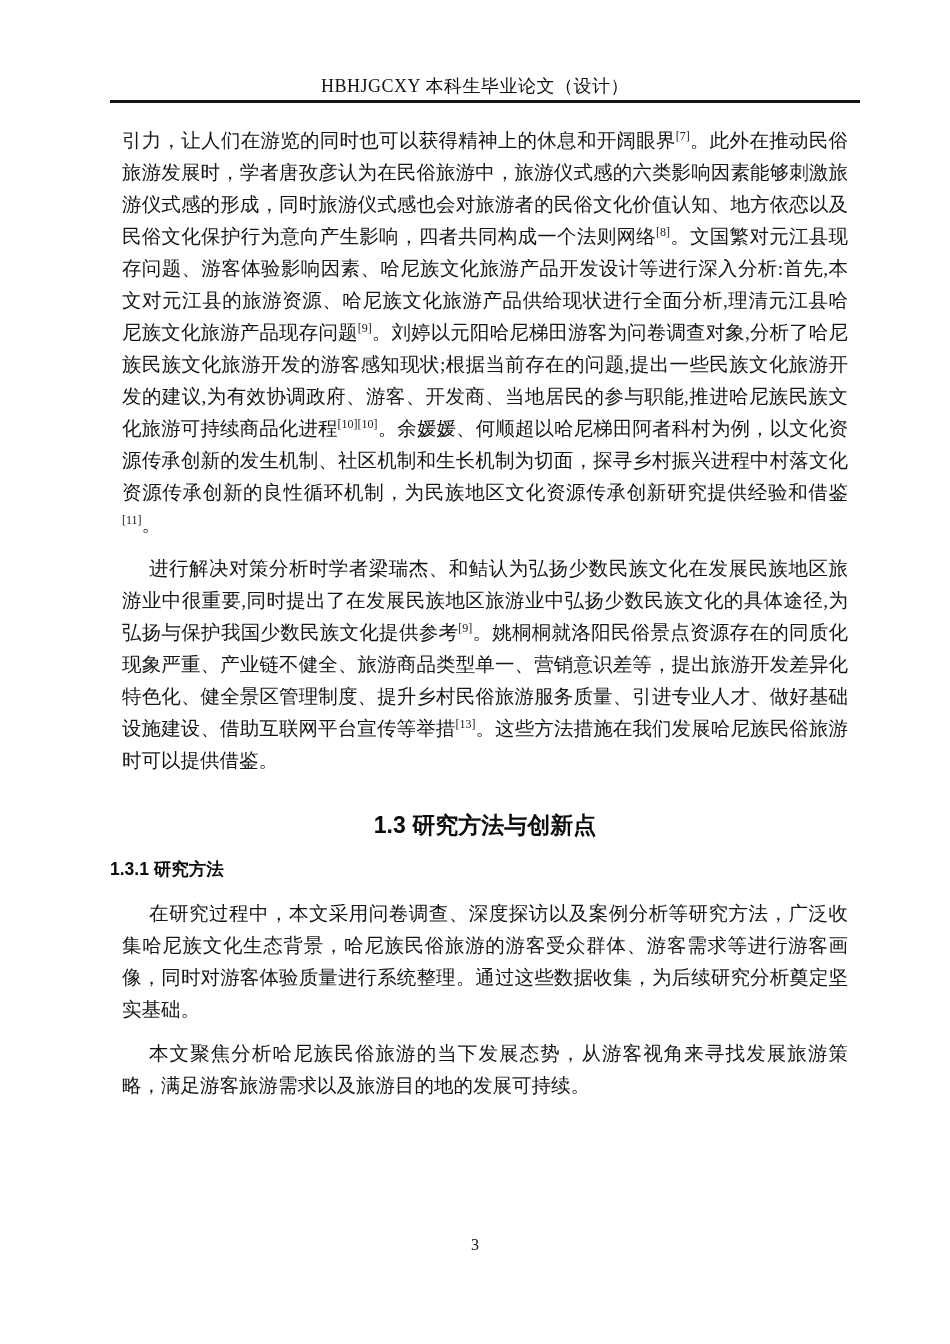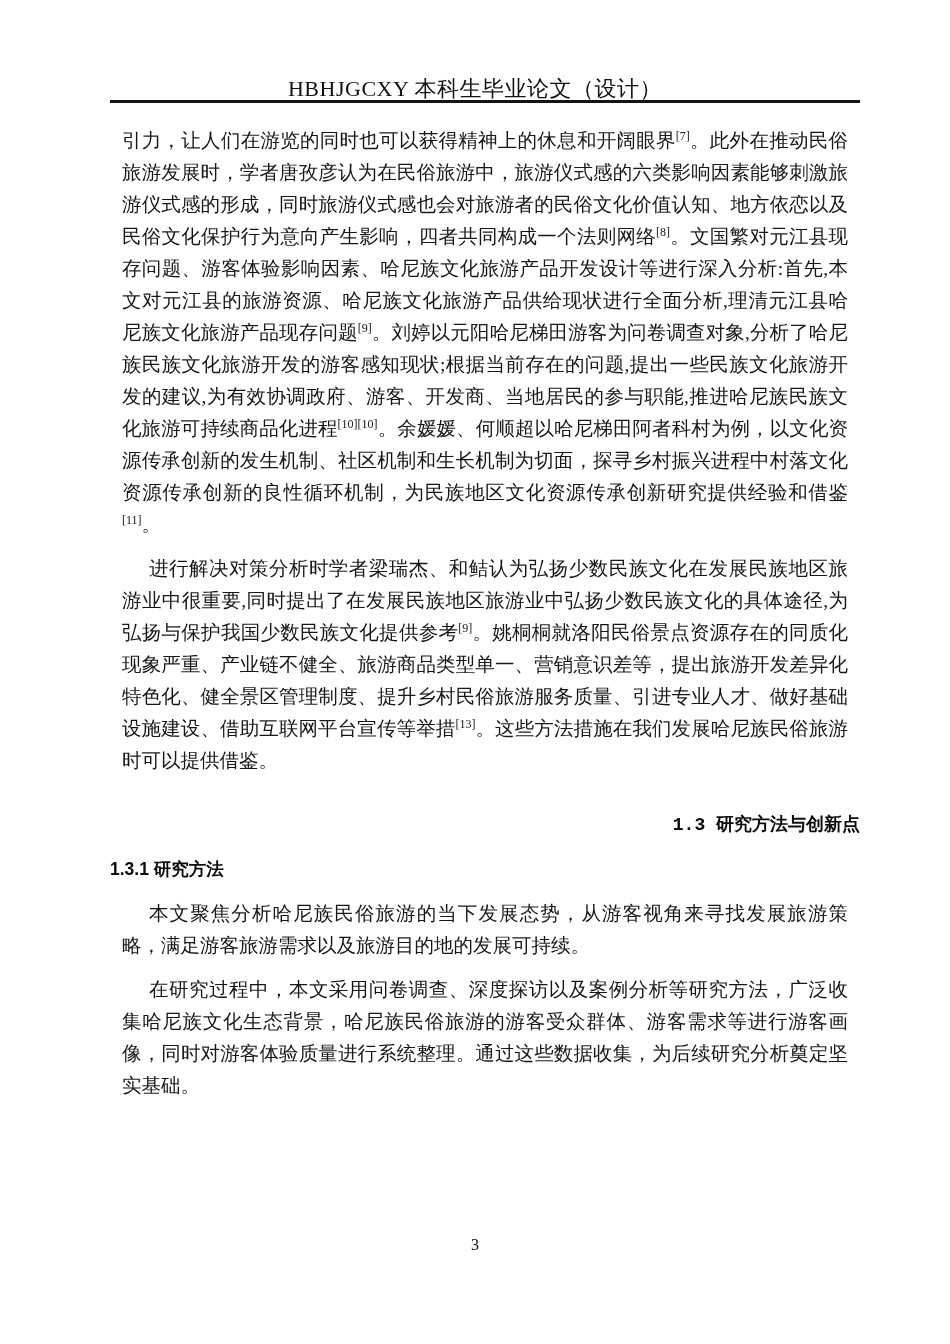--- a/index.html
+++ b/index.html
@@ -12,21 +12,21 @@
     color: #111111;
     font-family: "Liberation Serif", "DejaVu Serif", serif;
     overflow: hidden;
   }
   .running-head {
     position: absolute;
     top: 74px;
     left: 0;
     width: 100%;
     text-align: center;
-    font-size: 22px;
+    font-size: 18px;
     letter-spacing: 0.5px;
     color: #111111;
   }
   .head-rule {
     position: absolute;
     top: 100px;
     left: 110px;
     width: 750px;
     height: 3px;
     background: #141414;
@@ -44,26 +44,26 @@
   }
   .content p { margin: 12px; }
   .content p.indent { text-indent: 27px; }
   .content sup {
     font-size: 12px;
     line-height: 0;
     vertical-align: super;
     letter-spacing: 0;
   }
   .content h2 {
-    font-family: Liberation Mono, monospace;
+    font-family: Liberation Sans, sans-serif;
     font-weight: bold;
-    font-size: 18px;
+    font-size: 23px;
     line-height: 34px;
     margin: 31px 0 0 0;
-    text-align: right;
+    text-align: center;
     color: #0c0c0c;
   }
   .content h3 {
     font-family: "Liberation Sans", "DejaVu Sans", sans-serif;
     font-weight: bold;
     font-size: 17.5px;
     line-height: 22px;
     margin: 16px 0 18px 0;
     text-align: left;
     color: #0c0c0c;
@@ -82,17 +82,17 @@
 <body>
 
 <div class="page">
   <div class="running-head">HBHJGCXY 本科生毕业论文（设计）</div>
   <div class="head-rule"></div>
   <div class="content">
       <p class=""><span>引力，让人们在游览的同时也可以获得精神上的休息和开阔眼界</span><sup>[7]</sup><span>。此外在推动民俗旅游发展时，学者唐孜彦认为在民俗旅游中，旅游仪式感的六类影响因素能够刺激旅游仪式感的形成，同时旅游仪式感也会对旅游者的民俗文化价值认知、地方依恋以及民俗文化保护行为意向产生影响，四者共同构成一个法则网络</span><sup>[8]</sup><span>。文国繁对元江县现存问题、游客体验影响因素、哈尼族文化旅游产品开发设计等进行深入分析:首先,本文对元江县的旅游资源、哈尼族文化旅游产品供给现状进行全面分析,理清元江县哈尼族文化旅游产品现存问题</span><sup>[9]</sup><span>。刘婷以元阳哈尼梯田游客为问卷调查对象,分析了哈尼族民族文化旅游开发的游客感知现状;根据当前存在的问题,提出一些民族文化旅游开发的建议,为有效协调政府、游客、开发商、当地居民的参与职能,推进哈尼族民族文化旅游可持续商品化进程</span><sup>[10]</sup><sup>[10]</sup><span>。余媛媛、何顺超以哈尼梯田阿者科村为例，以文化资源传承创新的发生机制、社区机制和生长机制为切面，探寻乡村振兴进程中村落文化资源传承创新的良性循环机制，为民族地区文化资源传承创新研究提供经验和借鉴</span><sup>[11]</sup><span>。</span></p>
       <p class="indent"><span>进行解决对策分析时学者梁瑞杰、和鲒认为弘扬少数民族文化在发展民族地区旅游业中很重要,同时提出了在发展民族地区旅游业中弘扬少数民族文化的具体途径,为弘扬与保护我国少数民族文化提供参考</span><sup>[9]</sup><span>。姚桐桐就洛阳民俗景点资源存在的同质化现象严重、产业链不健全、旅游商品类型单一、营销意识差等，提出旅游开发差异化特色化、健全景区管理制度、提升乡村民俗旅游服务质量、引进专业人才、做好基础设施建设、借助互联网平台宣传等举措</span><sup>[13]</sup><span>。这些方法措施在我们发展哈尼族民俗旅游时可以提供借鉴。</span></p>
       <h2>1.3 研究方法与创新点</h2>
       <h3>1.3.1 研究方法</h3>
+      <p class="indent"><span>在研究过程中，本文采用问卷调查、深度探访以及案例分析等研究方法，广泛收集哈尼族文化生态背景，哈尼族民俗旅游的游客受众群体、游客需求等进行游客画像，同时对游客体验质量进行系统整理。通过这些数据收集，为后续研究分析奠定坚实基础。</span></p>
       <p class="indent"><span>本文聚焦分析哈尼族民俗旅游的当下发展态势，从游客视角来寻找发展旅游策略，满足游客旅游需求以及旅游目的地的发展可持续。</span></p>
-      <p class="indent"><span>在研究过程中，本文采用问卷调查、深度探访以及案例分析等研究方法，广泛收集哈尼族文化生态背景，哈尼族民俗旅游的游客受众群体、游客需求等进行游客画像，同时对游客体验质量进行系统整理。通过这些数据收集，为后续研究分析奠定坚实基础。</span></p>
     </div>
   <div class="page-number">3</div>
 </div>
 
 </body></html>

